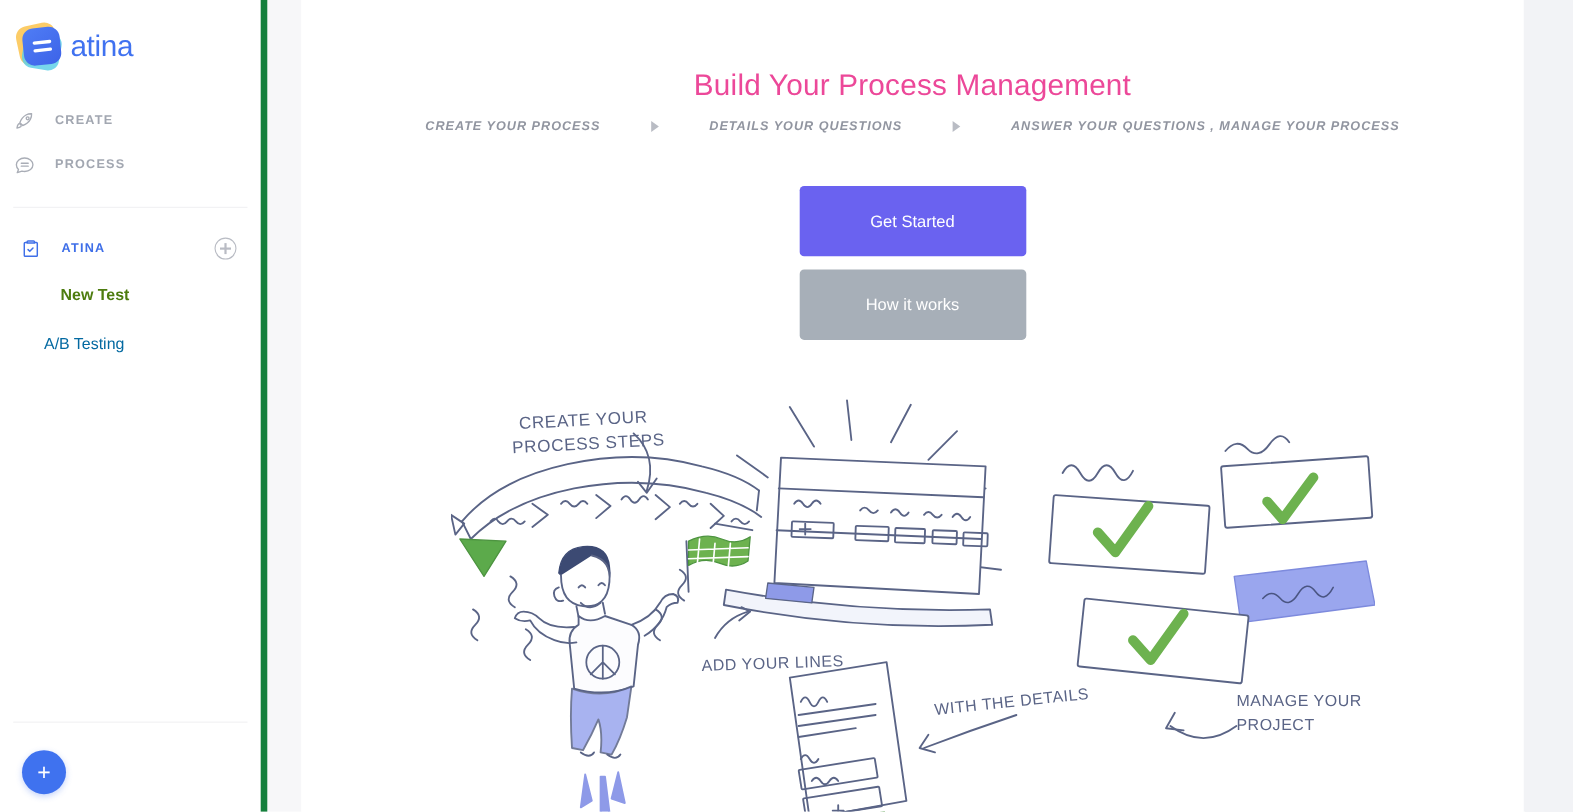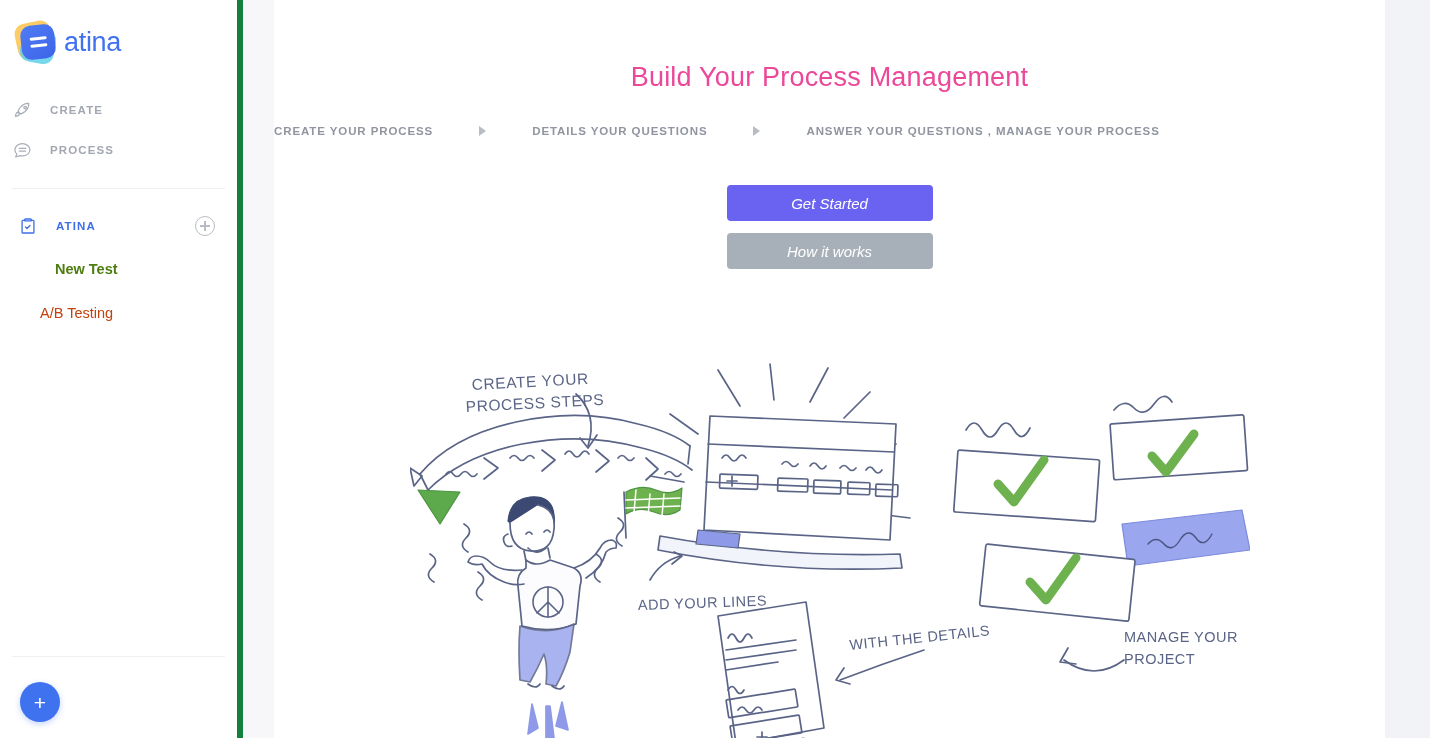--- a/index.html
+++ b/index.html
@@ -153,21 +153,21 @@
 
   .proj-item {
     padding-left: 55px;
     height: 44px;
     display: flex;
     align-items: center;
     font-size: 14.5px;
     cursor: pointer;
   }
   .proj-item.active { color: #4d7c0f; font-weight: 600; }
-  .proj-item.muted  { color: #c2410c; font-weight: 400; padding-left: 40px; }
+  .proj-item.muted  { color: #0369a1; font-weight: 400; padding-left: 40px; }
 
   .side-divider-bottom {
     position: absolute;
     left: 12px; right: 12px;
     top: 656px;
     height: 1px;
     background: #f1f1f3;
   }
   .fab {
     position: absolute;
@@ -212,22 +212,24 @@
     margin-top: 62px;
     font-size: 27px;
     color: #ec4899;
     font-weight: 400;
     letter-spacing: .2px;
   }
 
   .steps {
     display: flex;
     align-items: center;
-    margin-top: 32px;
+    justify-content: center;
+    margin-top: 16px;
     gap: 0;
+    font-style: italic;
   }
   .step-label {
     font-size: 11.5px;
     letter-spacing: .9px;
     font-weight: 700;
     color: #9195a0;
     white-space: nowrap;
   }
   .step-arrow {
     margin: 0 46px;
@@ -239,31 +241,30 @@
 
   .cta-wrap {
     margin-top: 48px;
     display: flex;
     flex-direction: column;
     align-items: center;
     gap: 12px;
   }
   .btn {
     width: 206px;
-    height: 36px;
+    height: 64px;
     border: none;
     border-radius: 4px;
     color: #ffffff;
     font-size: 15px;
     font-family: "Liberation Sans", sans-serif;
     cursor: pointer;
     display: flex;
     align-items: center;
     justify-content: center;
-    font-style: italic;
   }
   .btn-primary { background: #6a62f0; }
   .btn-secondary { background: #a7afb8; }
 
   .illustration {
     position: absolute;
     left: 50%;
     transform: translateX(-50%);
     top: 358px;
     width: 840px;

